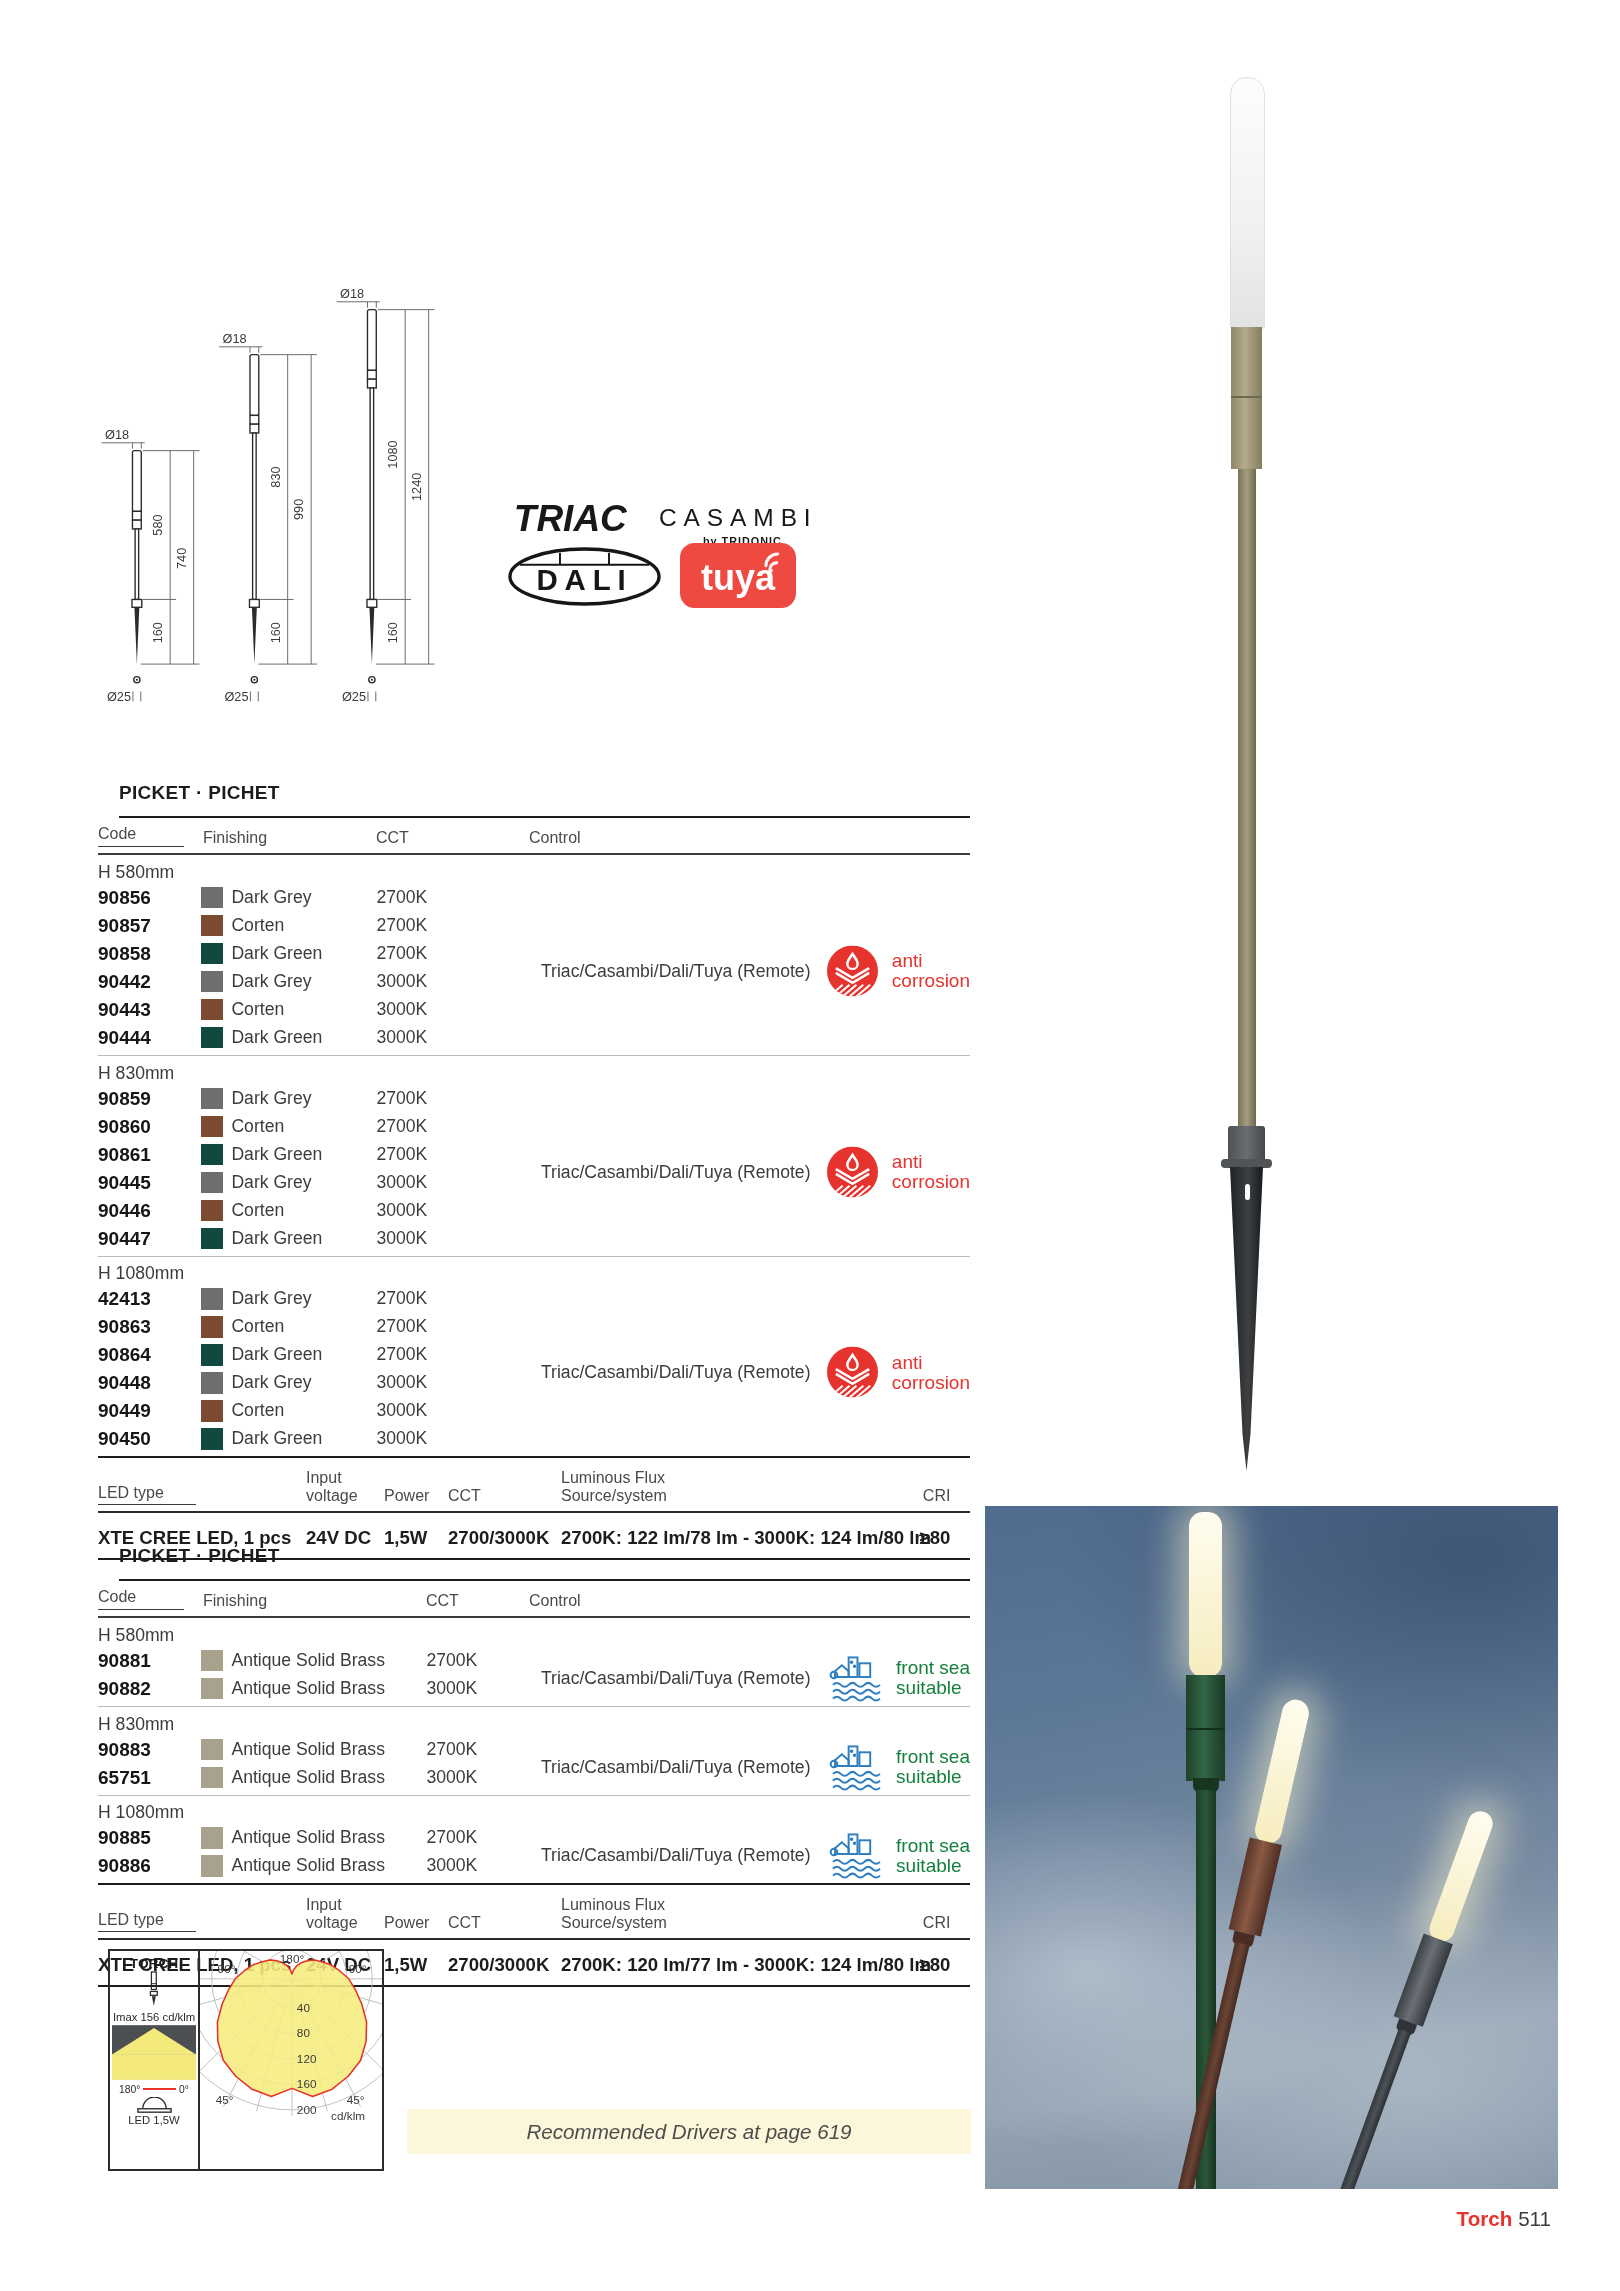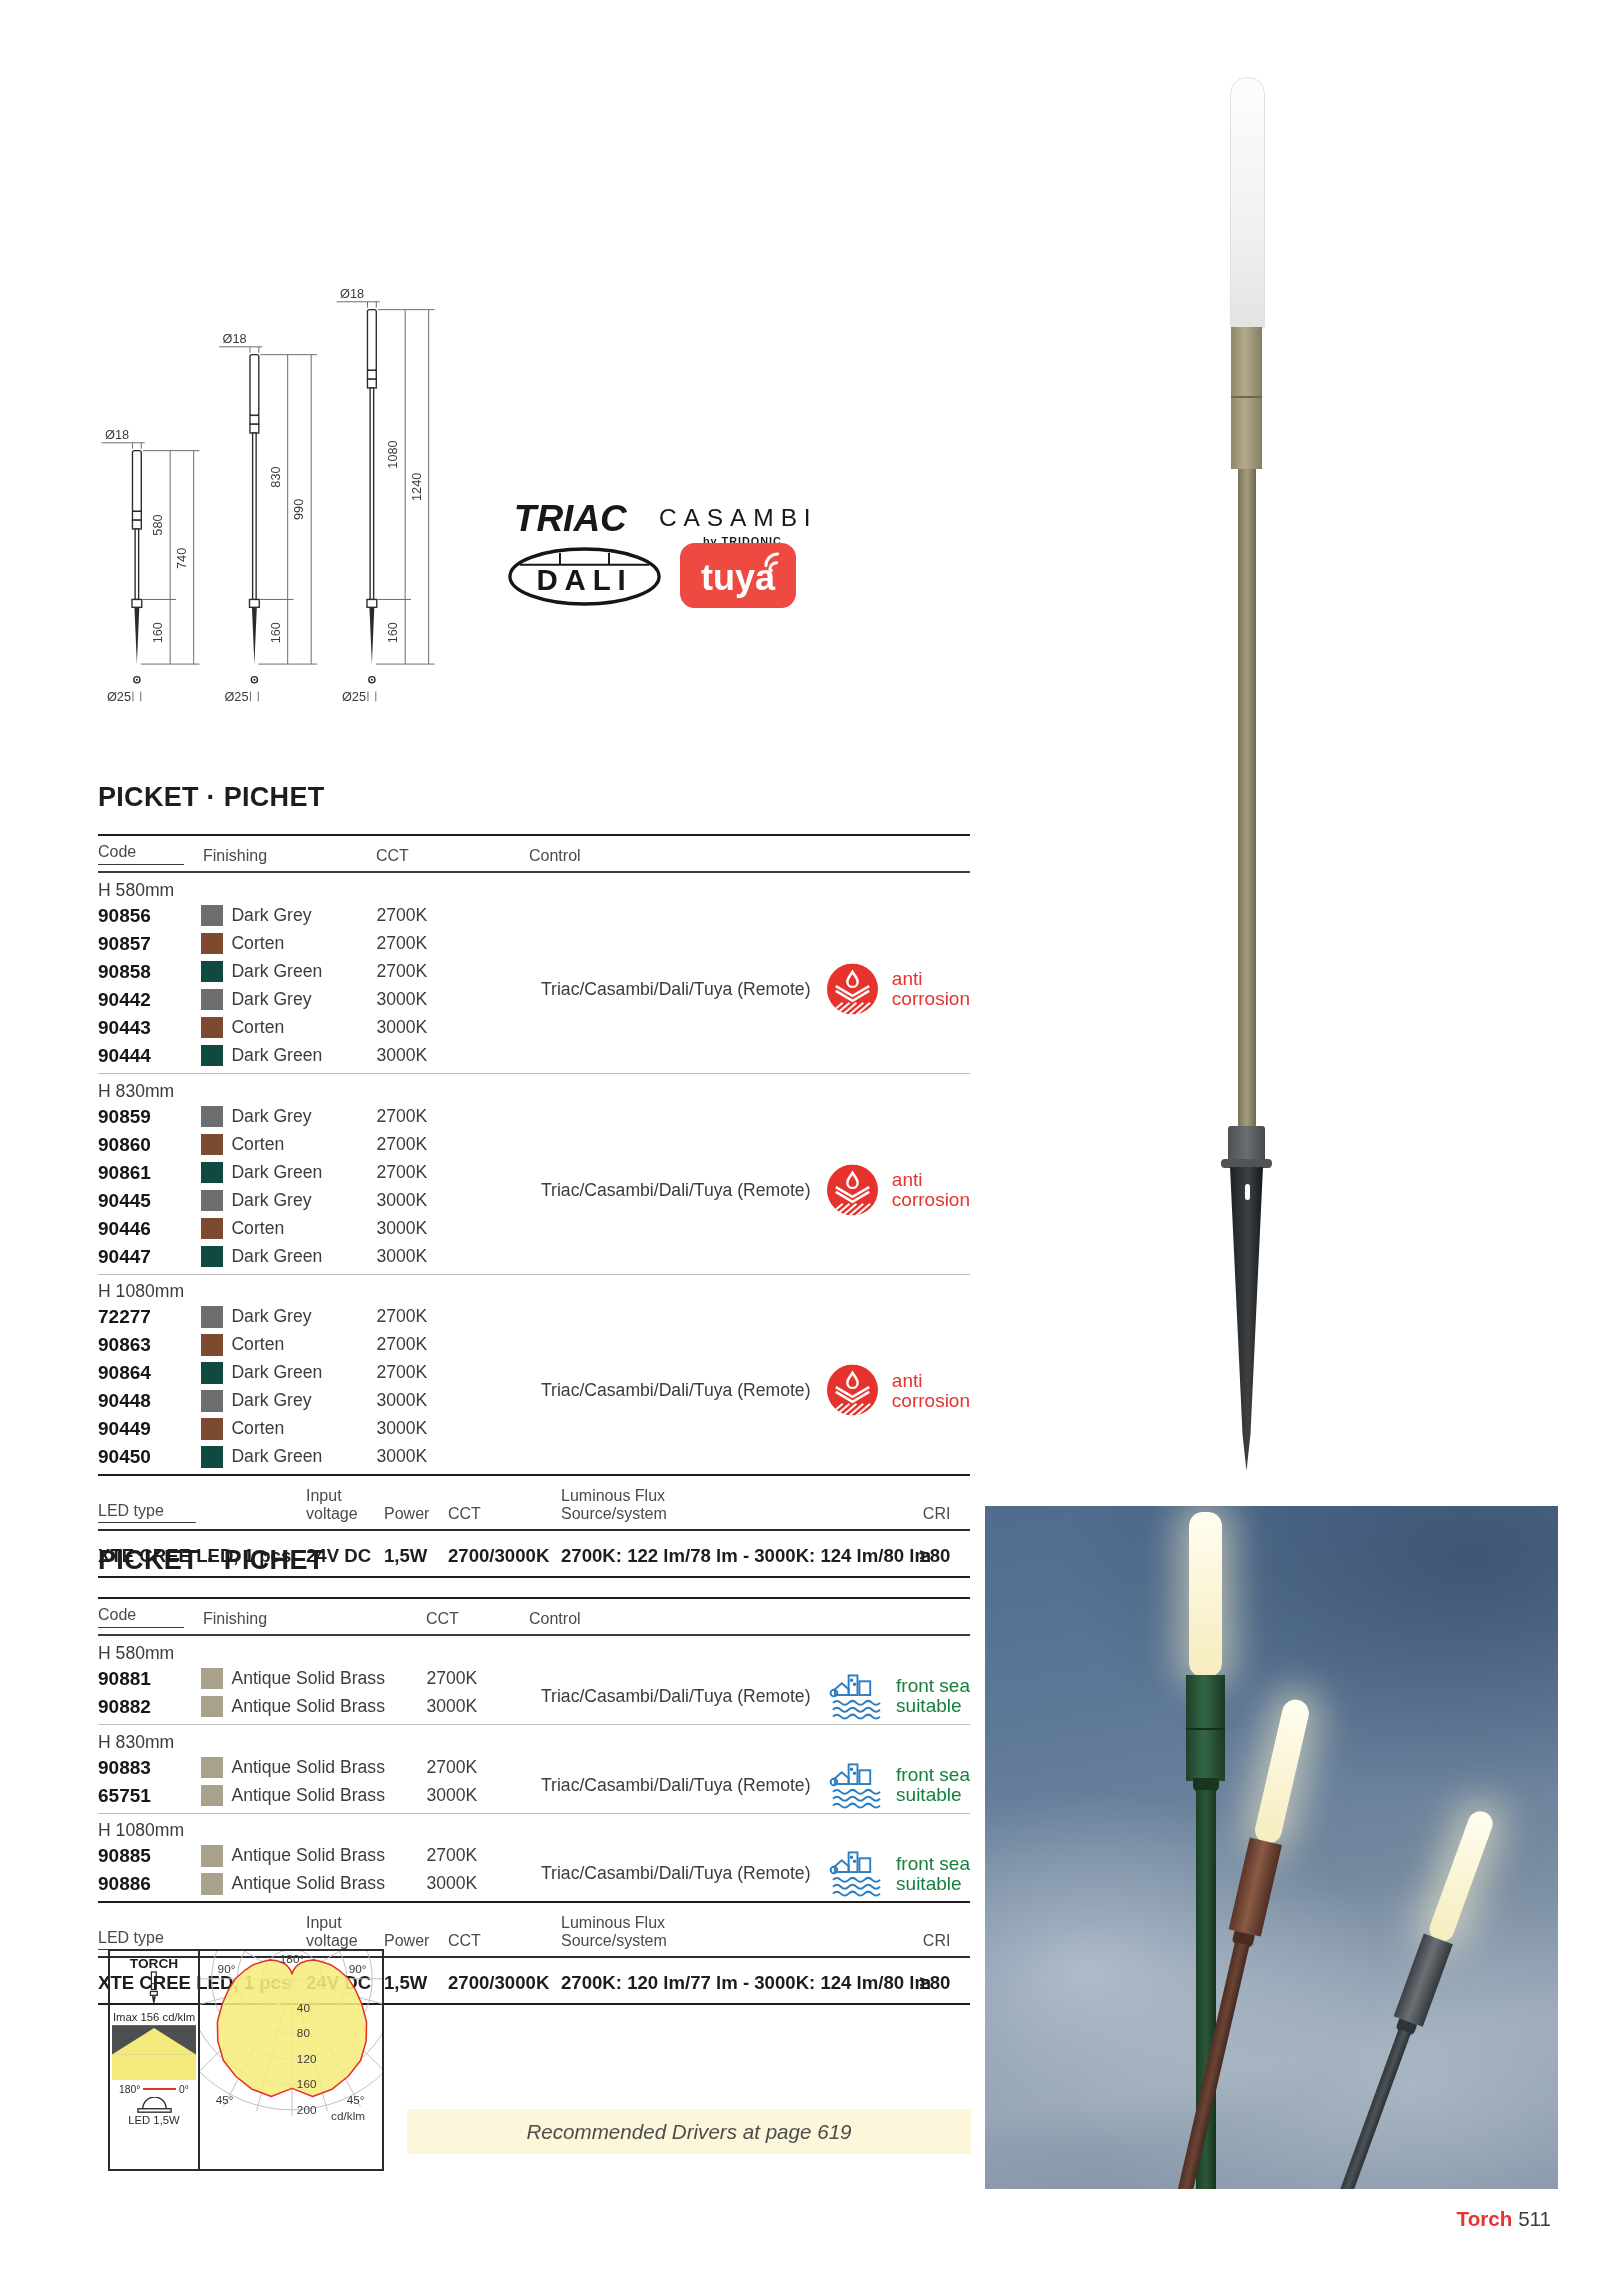--- a/index.html
+++ b/index.html
@@ -36,21 +36,21 @@
   .pp-socket{position:absolute;left:101px;top:1057px;width:37px;height:37px;background:linear-gradient(90deg,#4e5153,#6b6e70 50%,#46494b);border-radius:2.9px;}
   .pp-flange{position:absolute;left:94px;top:1090px;width:51px;height:8.8px;background:#515456;border-radius:3.9px;}
   .pp-spike{position:absolute;left:103px;top:1098px;width:33px;height:304px;
      background:linear-gradient(90deg,#1f2224,#3d4143 55%,#17191b);
      clip-path:polygon(0 0,100% 0,62% 88%,50% 100%,38% 88%);}
   .pp-slot{position:absolute;left:118px;top:1115px;width:4.9px;height:15.7px;background:#fff;border-radius:2.9px;}
 
   
   .ptable{position:absolute;left:98px;width:872px;}
   #table1{top:782px;} #table2{top:1545px;}
-  .ptitle{font-size:27px;font-weight:bold;letter-spacing:0.3px;padding-bottom:21px;border-bottom:2px solid #1d1d1b;}
+  .ptitle{font-size:19px;font-weight:bold;letter-spacing:0.3px;padding-bottom:12px;border-bottom:2px solid #1d1d1b;margin-left:21px;}
   .phead{position:relative;height:35px;border-bottom:2px solid #3c3c3c;font-size:16px;color:#4a4a4a;}
   .phead span{position:absolute;bottom:5.9px;}
   .h-code{left:0;width:86px;border-bottom:1.5px solid #3c3c3c;padding-bottom:2.9px;}
   .h-fin{left:105px;} .h-cct1{left:278px;} .h-cct2{left:328px;} .h-ctl{left:431px;}
   .gheight{font-size:17.6px;color:#3c3c3b;padding:6.9px 0 3.9px;}
   .grows{position:relative;}
   .prow{display:flex;height:28px;}
   .pcode{width:103px;font-weight:bold;font-size:19px;color:#161615;}
   .swatch{width:21.6px;height:21.6px;margin-right:8.8px;flex:none;}
   .pfinish{width:145px;font-size:17.6px;color:#3c3c3b;}
@@ -368,21 +368,21 @@
             </div>
         </div>
       </div>
     </div>
     <div class="gsep"></div>
 
     <div class="pgroup">
       <div class="gheight">H 1080mm</div>
       <div class="grows">
         <div class="prow">
-            <span class="pcode">72277</span>
+            <span class="pcode">42413</span>
             <span class="swatch" style="background: rgb(109, 110, 112);"></span>
             <span class="pfinish">Dark Grey</span>
             <span class="pcct">2700K</span>
           </div>
         <div class="prow">
             <span class="pcode">90863</span>
             <span class="swatch" style="background: rgb(124, 74, 49);"></span>
             <span class="pfinish">Corten</span>
             <span class="pcct">2700K</span>
           </div>

